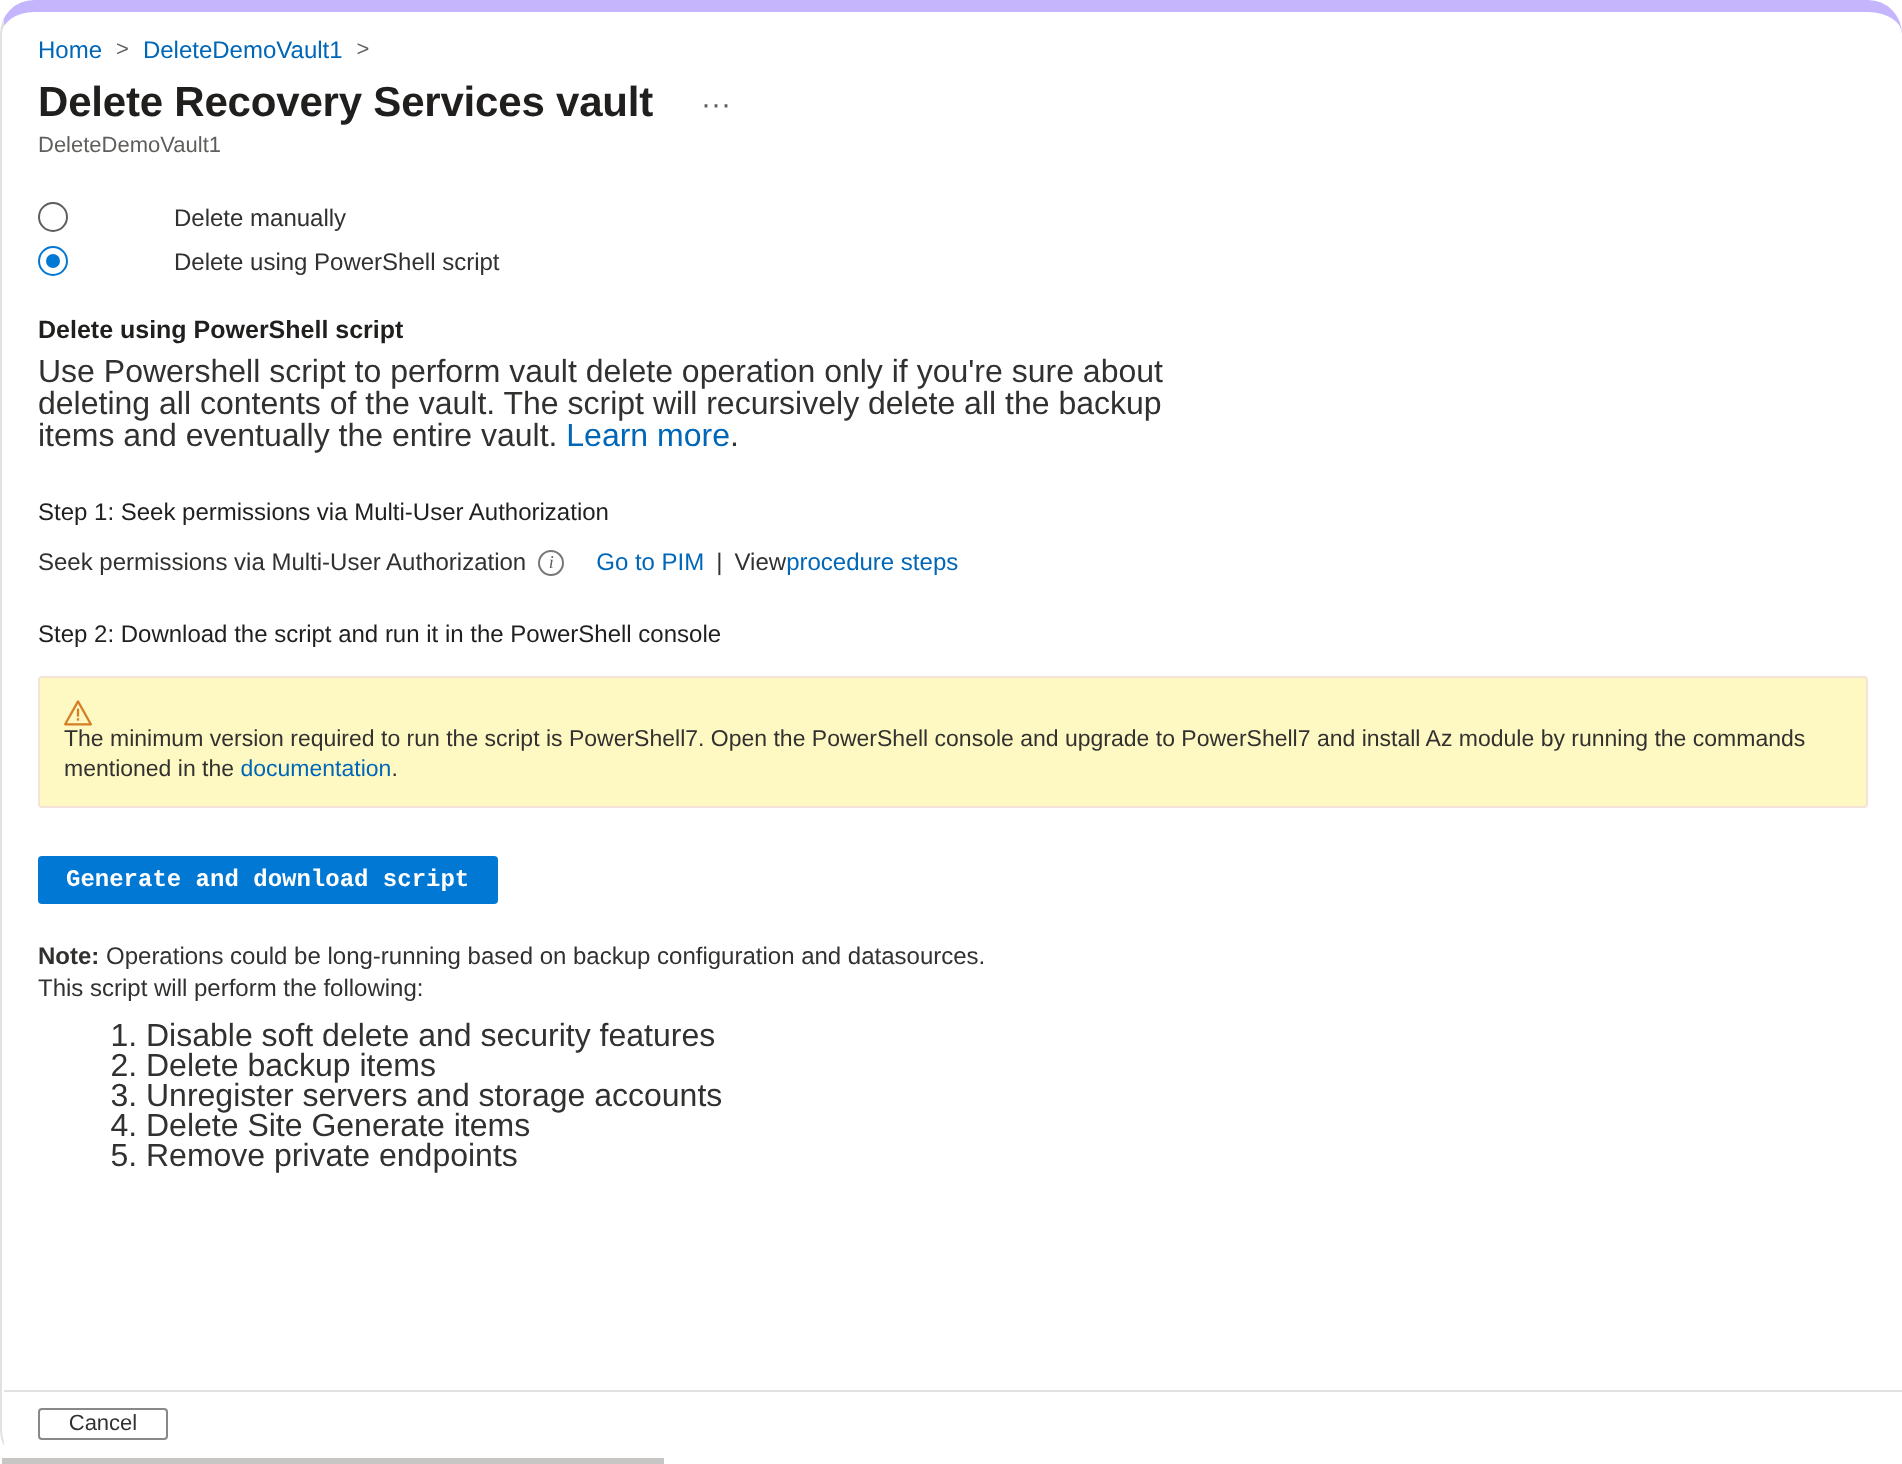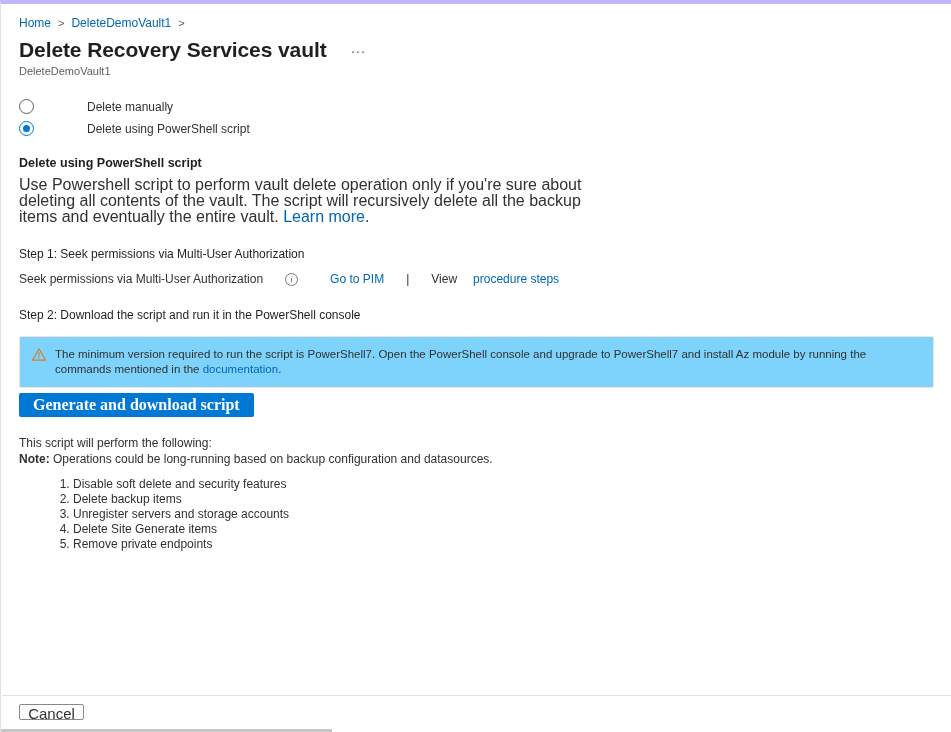--- a/index.html
+++ b/index.html
@@ -14,23 +14,24 @@
     font-size: 12px;
     color: #323130;
     position: relative;
     overflow: hidden;
   }
   .page {
     position: relative;
     width: 951px;
     height: 732px;
     box-sizing: border-box;
-    border-top: 4px solid #c4b5fd;
+    border-top: 6px solid #c4b5fd;
     border-left: 1px solid #e1e1e1;
     background: #ffffff;
+    border-radius: 17px;
   }
   .content {
     padding: 10px 18px 0 18px;
   }
   
   .breadcrumb {
     display: flex;
     align-items: center;
     font-size: 12px;
     height: 18px;
@@ -136,21 +137,21 @@
     font-weight: 400;
     color: #201f1e;
     margin-top: 22px;
     margin-bottom: 11px;
   }
   .mua-row {
     display: flex;
     align-items: center;
     font-size: 12px;
     color: #323130;
-    gap: 16px;
+    gap: 0;
   }
   .info-icon {
     display: inline-flex;
     align-items: center;
     justify-content: center;
     width: 13px;
     height: 13px;
     border-radius: 50%;
     border: 1px solid #797775;
     color: #605e5c;
@@ -167,69 +168,70 @@
     cursor: pointer;
     text-decoration: none;
   }
   .sep-pipe {
     margin: 0 6px;
     color: #323130;
   }
   
   .warning {
     margin-top: 14px;
-    background: #7dd3fc;
+    background: #fef9c3;
     border: 1px solid #f3e3d8;
     border-radius: 2px;
     display: flex;
     align-items: flex-start;
     padding: 10px 12px;
     box-sizing: border-box;
     width: 915px;
+    flex-direction: column;
   }
   .warn-icon {
     flex: none;
     width: 14px;
     height: 13px;
     margin-right: 9px;
     margin-top: 1px;
   }
   .warn-text {
     font-size: 11.5px;
     color: #323130;
     line-height: 15px;
   }
   
   .primary-btn {
-    margin-top: 5px;
+    margin-top: 24px;
     background: #0078d4;
     color: #ffffff;
     border: none;
-    font-size: 16px;
+    font-size: 12px;
     font-weight: 600;
-    font-family: Liberation Serif, serif;
+    font-family: Liberation Mono, monospace;
     padding: 0 14px;
     height: 24px;
     line-height: 24px;
     border-radius: 2px;
     cursor: pointer;
     display: inline-block;
   }
   
   .note-block {
     margin-top: 18px;
     font-size: 12px;
     line-height: 16px;
     color: #323130;
   }
   .note-label { font-weight: 700; }
   ol.task-list {
     margin: 10px 0 0 0;
     padding-left: 54px;
-    font-size: 12px;
+    font-size: 16px;
     line-height: 14.5px;
     color: #323130;
   }
   ol.task-list li { margin-bottom: 0.5px; }
   
   .footer {
     position: absolute;
     left: 1px;
     right: 0;
     bottom: 0;
@@ -239,21 +241,21 @@
   }
   .cancel-btn {
     position: absolute;
     left: 17px;
     top: 8px;
     width: 65px;
     height: 16px;
     background: #ffffff;
     border: 1px solid #8a8886;
     border-radius: 2px;
-    font-size: 15px;
+    font-size: 11px;
     font-family: "Liberation Sans", sans-serif;
     color: #323130;
     cursor: pointer;
     padding: 0;
   }
   .scroll-indicator {
     position: absolute;
     left: 0;
     bottom: 0;
     width: 331px;
@@ -315,24 +317,24 @@
         <rect x="7.35" y="10.5" width="1.3" height="1.4" fill="#d67e24"></rect>
       </svg>
       <div class="warn-text">
         <span>The minimum version required to run the script is PowerShell7. Open the PowerShell console and upgrade to PowerShell7 and install Az module by running the commands mentioned in the </span><a class="link">documentation</a><span>.</span>
       </div>
     </div>
 
     <button class="primary-btn">Generate and download script</button>
 
     <div class="note-block">
-      <div>This script will perform the following:</div>
       <div>
         <span class="note-label">Note:</span><span> Operations could be long-running based on backup configuration and datasources.</span>
       </div>
+      <div>This script will perform the following:</div>
       <ol class="task-list">
         <li>Disable soft delete and security features</li>
         <li>Delete backup items</li>
         <li>Unregister servers and storage accounts</li>
         <li>Delete Site Generate items</li>
         <li>Remove private endpoints</li>
       </ol>
     </div>
 
   </div>

